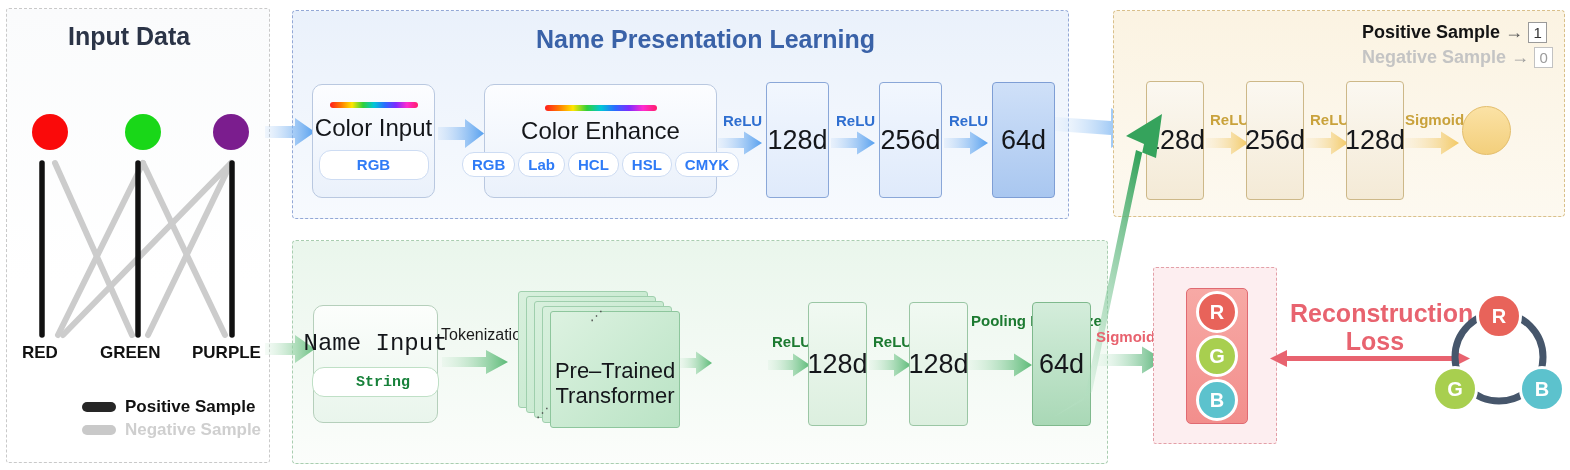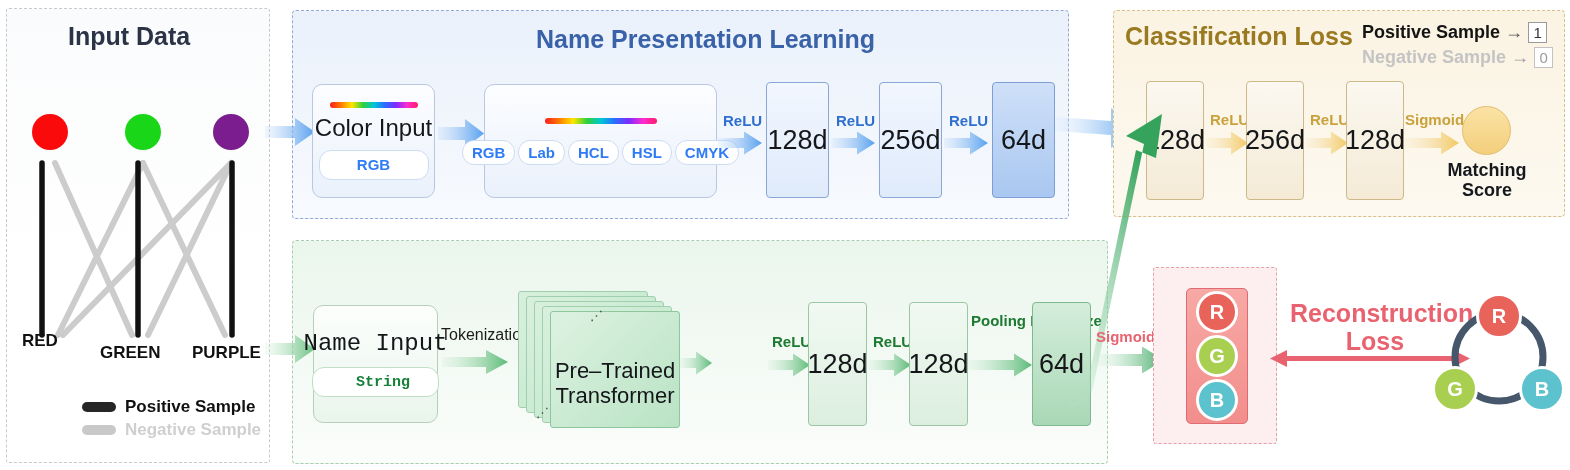--- a/index.html
+++ b/index.html
@@ -120,21 +120,21 @@
       <line x1="231" y1="163" x2="148" y2="335"></line>
       <line x1="231" y1="163" x2="63" y2="335"></line>
     </g>
     <g stroke="#111111" stroke-width="5.5" stroke-linecap="round" fill="none">
       <line x1="42" y1="163" x2="42" y2="335"></line>
       <line x1="138" y1="163" x2="138" y2="335"></line>
       <line x1="232" y1="163" x2="232" y2="335"></line>
     </g>
   </svg>
 
-  <div class="axis-label" style="left:22px;top:331px;">RED</div>
+  <div class="axis-label" style="left:22px;top:343px;">RED</div>
   <div class="axis-label" style="left:100px;top:343px;">GREEN</div>
   <div class="axis-label" style="left:192px;top:343px;">PURPLE</div>
 
   <div id="legend-pos" style="left:82px;top:397px;">
     <span class="legend-swatch" style="background:#262626;"></span>
     <span class="legend-label" style="color:#111;">Positive Sample</span>
   </div>
   <div id="legend-neg" style="left:82px;top:420px;">
     <span class="legend-swatch" style="background:#c9c9c9;"></span>
     <span class="legend-label" style="color:#cfcfcf;">Negative Sample</span>
@@ -166,20 +166,21 @@
       <stop offset="0" stop-color="#aacdf5" stop-opacity="0.2"></stop>
           <stop offset="1" stop-color="#56a0ef"></stop>
         </linearGradient>
       </defs>
     <path d="M0 10 L27 10 L27 2 L46 16.5 L27 31 L27 23 L0 23 Z" fill="url(#bg2)"></path>
   </svg>
 
   <div class="card" style="left:484px;top:84px;width:233px;height:114px;border:1.4px solid #b9c8e0;
               background:linear-gradient(180deg,#fcfdff 0%,#eaf1fb 100%);">
     <div class="rainbow" style="width:112px;margin-bottom:7px;"></div>
+    <div class="card-title">Color Enhance</div>
     <div style="display:flex;gap:3px;margin-top:9px;">
       <span class="pill">RGB</span>
       <span class="pill">Lab</span>
       <span class="pill">HCL</span>
       <span class="pill">HSL</span>
       <span class="pill">CMYK</span>
     </div>
   </div>
 
   <div class="op blue" style="left:723px;top:113px;">ReLU</div>
@@ -213,21 +214,20 @@
     <defs>
         <linearGradient id="bigblue" x1="0" y1="0" x2="1" y2="0">
       <stop offset="0" stop-color="#cfe3f9" stop-opacity="0.15"></stop>
           <stop offset="1" stop-color="#4e9cee"></stop>
         </linearGradient>
       </defs>
     <path d="M0 15 L56 19 L56 6 L88 26 L56 46 L56 33 L0 29 Z" fill="url(#bigblue)"></path>
   </svg>
 
   <div class="panel" id="panel-cls"></div>
-  <div class="heading" id="title-cls">Classification Loss</div>
 
   <div id="cls-legend">
     <div class="cls-row">
       <span class="cls-text" style="color:#141414;">Positive Sample</span>
       <span class="cls-text" style="color:#555;font-weight:normal;">→</span>
       <span class="cls-box">1</span>
     </div>
     <div class="cls-row">
       <span class="cls-text" style="color:#c4c4c4;">Negative Sample</span>
       <span class="cls-text" style="color:#9c9c9c;font-weight:normal;">→</span>
@@ -256,22 +256,20 @@
   </svg>
 
   <div class="layer beige" style="left:1346px;top:81px;width:58px;height:119px;">128d</div>
 
   <div class="op beige" style="left:1405px;top:112px;">Sigmoid</div>
   <svg class="abs" style="left:1405px;top:130px;width:56px;height:26px;" viewBox="0 0 56 26">
     <path d="M0 8 L36 8 L36 1.5 L54 13 L36 24.5 L36 18 L0 18 Z" fill="url(#bgold)"></path>
   </svg>
 
   <div id="score-dot"></div>
-  <div id="score-label" style="white-space:pre-line;">Matching
-Score</div>
 
   <div class="panel" id="panel-color"></div>
 
   <svg class="abs" style="left:265px;top:332px;width:52px;height:36px;" viewBox="0 0 52 36">
     <defs>
         <linearGradient id="gg1" x1="0" y1="0" x2="1" y2="0">
       <stop offset="0" stop-color="#bfe6c9" stop-opacity="0.15"></stop>
           <stop offset="1" stop-color="#6cc083"></stop>
         </linearGradient>
       </defs>

